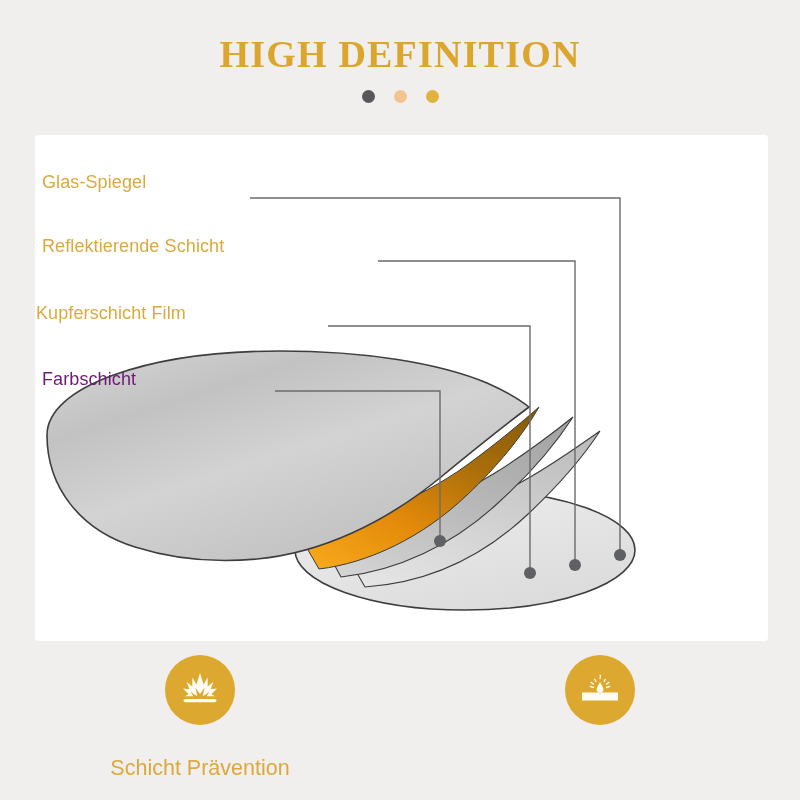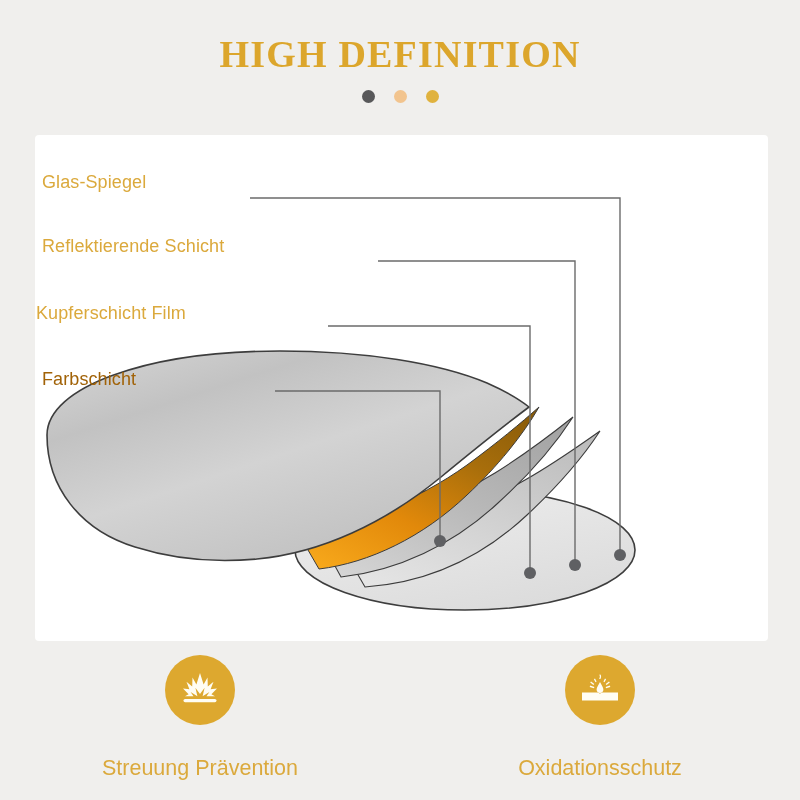--- a/index.html
+++ b/index.html
@@ -223,38 +223,38 @@
         <circle cx="540" cy="430" r="6"></circle>
         <circle cx="495" cy="438" r="6"></circle>
         <circle cx="405" cy="406" r="6"></circle>
       </g>
     </svg>
   </div>
 
   <div class="lbl lbl-1" style="color: rgb(219, 169, 60);">Glas-Spiegel</div>
   <div class="lbl lbl-2" style="color: rgb(219, 169, 60);">Reflektierende Schicht</div>
   <div class="lbl lbl-3" style="color: rgb(219, 169, 60);">Kupferschicht Film</div>
-  <div class="lbl lbl-4" style="color: #a16207;">Farbschicht</div>
+  <div class="lbl lbl-4" style="color: #701a75;">Farbschicht</div>
 
   <div class="features">
 
     <div class="feature">
       <div class="feature-badge" style="background: rgb(221, 168, 47);">
         <svg width="44" height="44" viewBox="0 0 44 44">
           <g fill="#fffdf3">
             <path d="M22 5 L25.6 16.5 L29.5 9.5 L29.8 18.5 L35.5 13.8 L32.6 21.3
                      L39 20.6 L33.4 26.3 L37 28.3 L28.5 28.3 L31.4 24 L24.6 28.3
                      L26.6 19.8 L22 26 L17.4 19.8 L19.4 28.3 L12.6 24 L15.5 28.3
                      L7 28.3 L10.6 26.3 L5 20.6 L11.4 21.3 L8.5 13.8 L14.2 18.5
                      L14.5 9.5 L18.4 16.5 Z"></path>
             <rect x="5.5" y="31" width="33" height="3.2" rx="1.6"></rect>
           </g>
         </svg>
       </div>
-      <div class="feature-label" style="color: rgb(219, 169, 60);">Streuung Prävention</div>
+      <div class="feature-label" style="color: rgb(219, 169, 60);">Schicht Prävention</div>
     </div>
 
     <div class="feature">
       <div class="feature-badge" style="background: rgb(221, 168, 47);">
         <svg width="44" height="44" viewBox="0 0 44 44">
           <g fill="#fffdf3">
 
             <path d="M4 24.5 L19.6 24.5 C20.6 24.5 21.2 25.6 21.9 25.6
                      C22.6 25.6 23.2 24.5 24.2 24.5 L40 24.5 L40 32.5 L4 32.5 Z"></path>
 
@@ -267,18 +267,17 @@
                      C23.3 9.4 23.4 8.0 22.4 6.6 Z"></path>
             <path d="M12.2 17.6 L16.4 19.0 L15.9 20.3 L11.7 18.9 Z"></path>
             <path d="M13.0 13.6 L16.3 16.0 L15.4 17.0 L12.2 14.6 Z"></path>
             <path d="M31.8 17.6 L27.6 19.0 L28.1 20.3 L32.3 18.9 Z"></path>
             <path d="M31.0 13.6 L27.7 16.0 L28.6 17.0 L31.8 14.6 Z"></path>
             <path d="M17.0 10.6 L18.6 13.6 L17.5 14.2 L15.9 11.2 Z"></path>
             <path d="M27.0 10.6 L25.4 13.6 L26.5 14.2 L28.1 11.2 Z"></path>
           </g>
         </svg>
       </div>
-      <div class="feature-label" style="color: rgb(219, 169, 60);">Oxidationsschutz</div>
     </div>
 
   </div>
 
 </div>
 
 </body></html>

